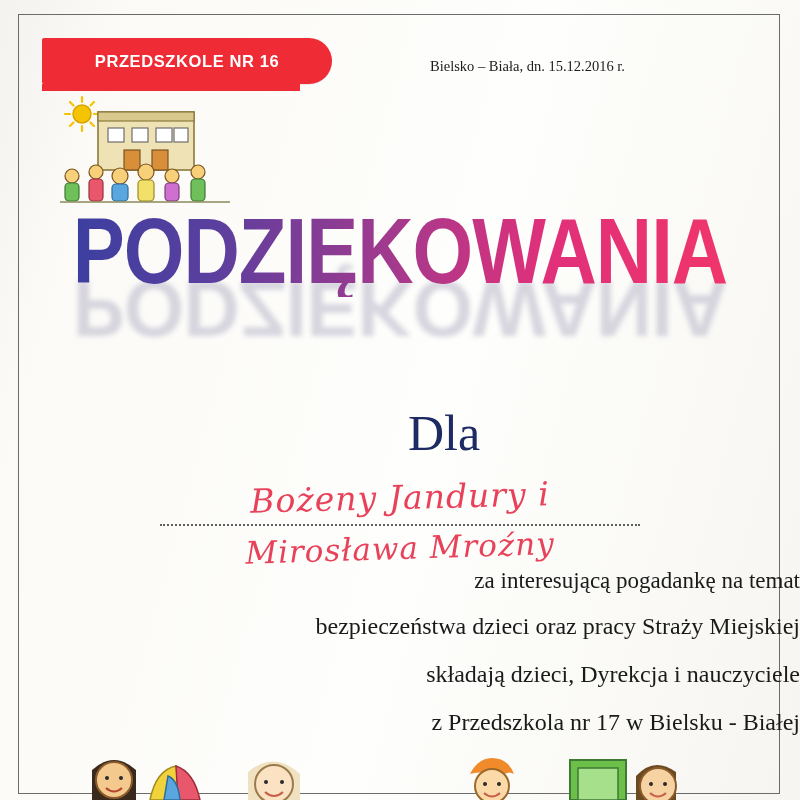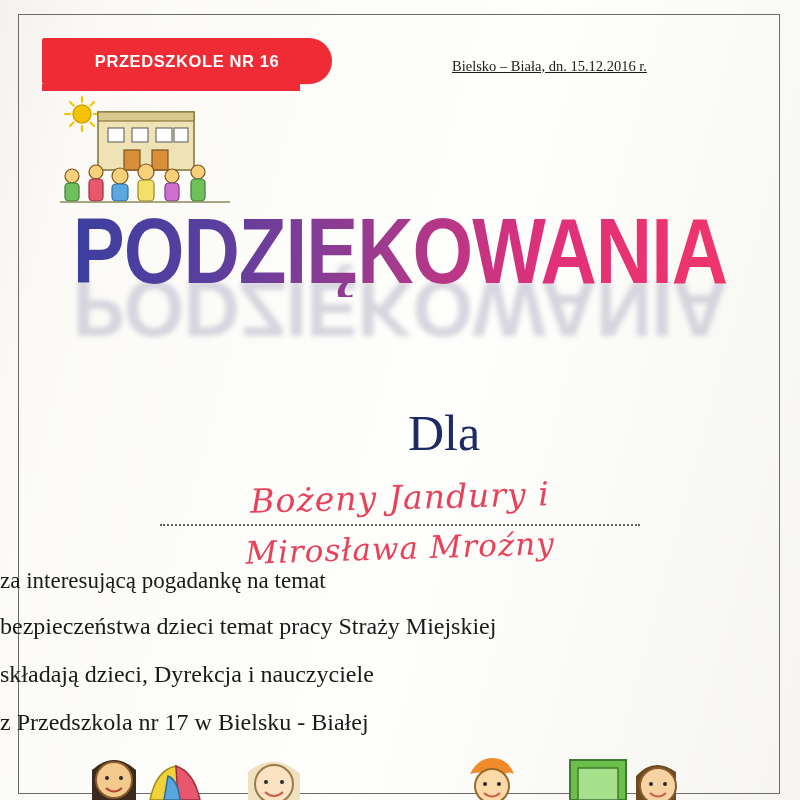--- a/index.html
+++ b/index.html
@@ -56,27 +56,26 @@
   .ribbon-tail {
     position: absolute;
     left: 42px;
     top: 84px;
     width: 258px;
     height: 7px;
     background: #ef2b35;
   }
   .date-line {
     position: absolute;
-    left: 452px;
+    left: 430px;
     top: 58px;
     font-family: "Liberation Serif", serif;
     font-size: 14.5px;
     color: #1b1b1b;
     white-space: nowrap;
-    text-decoration: underline;
   }
   
   .logo {
     position: absolute;
     left: 52px;
     top: 92px;
     width: 190px;
     height: 120px;
   }
   
@@ -165,21 +164,21 @@
     position: absolute;
     left: 160px;
     top: 524px;
     width: 480px;
     border-bottom: 2px dotted #2a2a2a;
     opacity: 0.75;
   }
   .body-line {
     position: absolute;
     width: 800px;
-    text-align: left;
+    text-align: right;
     font-family: "Liberation Serif", serif;
     color: #1a1a1a;
   }
   .bl1 { top: 568px; font-size: 23px; }
   .bl2 { top: 613px; font-size: 24px; }
   .bl3 { top: 661px; font-size: 24px; }
   .bl4 { top: 709px; font-size: 24px; }
   .bottom-art {
     position: absolute;
     left: 0;
@@ -255,21 +254,21 @@
     <span class="title">PODZIĘKOWANIA</span>
   </div>
 
   <div class="dla">Dla</div>
 
   <div class="dots"></div>
   <div class="hand1">Bożeny  Jandury i</div>
   <div class="hand2">Mirosława Mroźny</div>
 
   <div class="body-line bl1">za interesującą pogadankę na temat</div>
-  <div class="body-line bl2">bezpieczeństwa dzieci  temat  pracy Straży Miejskiej</div>
+  <div class="body-line bl2">bezpieczeństwa dzieci  oraz  pracy Straży Miejskiej</div>
   <div class="body-line bl3">składają dzieci, Dyrekcja i nauczyciele</div>
   <div class="body-line bl4">z Przedszkola nr 17 w Bielsku - Białej</div>
 
   <div class="bottom-art">
     <svg width="800" height="48" viewBox="0 0 800 48" xmlns="http://www.w3.org/2000/svg">
 
       <g>
         <path d="M92 18 q22 -20 44 0 v30 h-44 z" fill="#3a2a1d"></path>
         <circle cx="114" cy="28" r="18" fill="#f3c98e" stroke="#8a5a2a" stroke-width="2"></circle>
         <circle cx="107" cy="26" r="2" fill="#2a2a2a"></circle>

